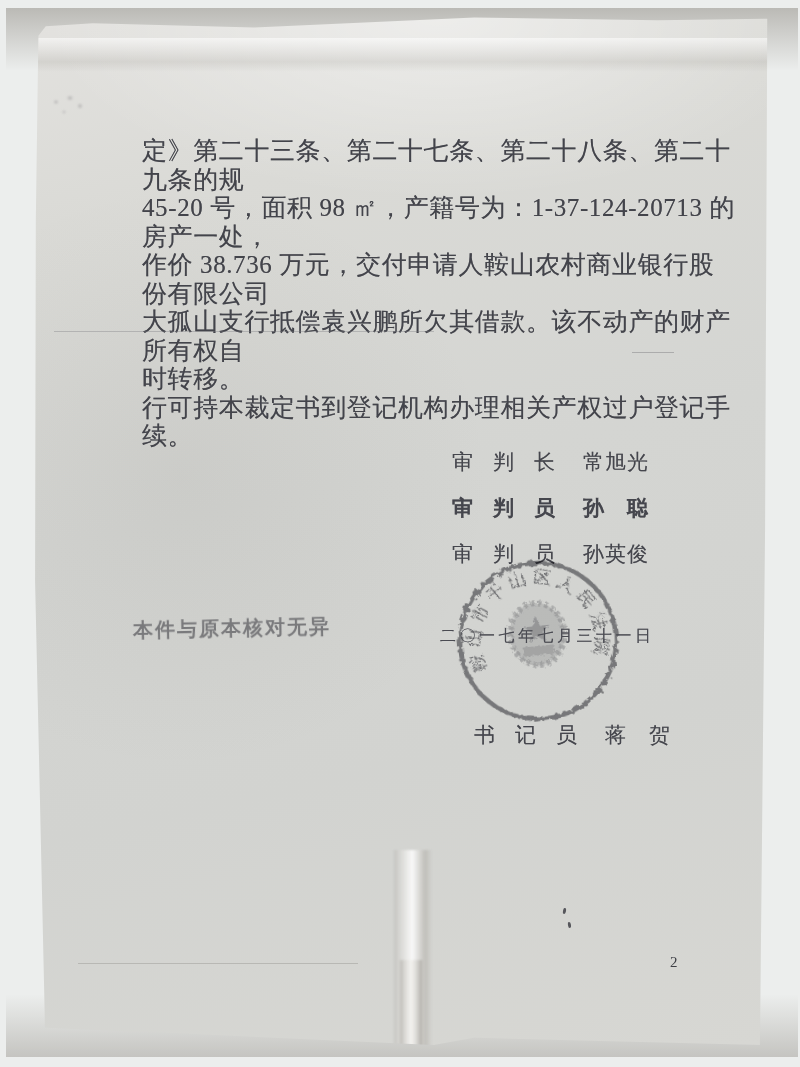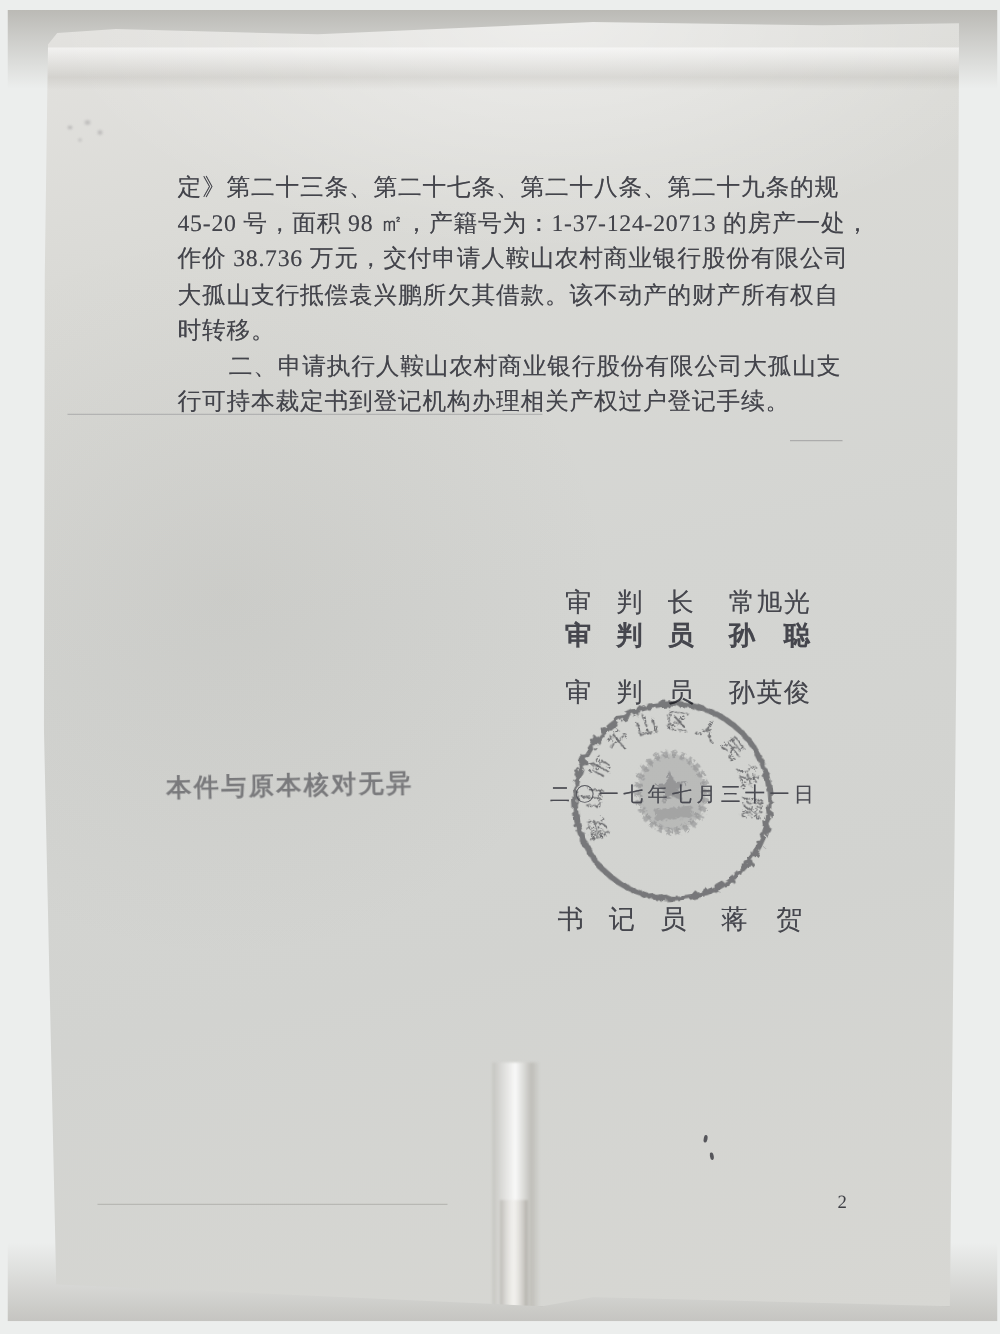--- a/index.html
+++ b/index.html
@@ -35,21 +35,21 @@
   .top-fold{position:absolute;left:0;top:24px;width:100%;height:34px;
     background:linear-gradient(180deg, rgba(255,255,255,.55), rgba(150,146,138,.18) 70%, rgba(150,146,138,0));}
   .mid-crease{position:absolute;height:1px;background:rgba(118,118,122,.35);filter:blur(.4px);}
   .scratch{position:absolute;height:1px;background:rgba(120,118,114,.3);filter:blur(.5px);}
   .bottom-crease{position:absolute;left:360px;top:836px;width:38px;height:200px;
     background:linear-gradient(90deg, rgba(125,120,110,.16), rgba(255,255,255,.85) 48%, rgba(140,135,125,.28) 82%, rgba(140,135,125,0));
     filter:blur(1px);}
   .bottom-crease:after{content:"";position:absolute;left:6px;bottom:0;width:22px;height:90px;
     background:linear-gradient(90deg, rgba(110,105,95,.25), #f2f1ee 50%, rgba(120,115,105,.35));filter:blur(.6px);}
   .body-text{position:absolute;left:108px;top:123px;width:594px;
-    font-size:19px;line-height:28.5px;letter-spacing:.6px;color:#43444b;
+    font-size:25px;line-height:28.5px;letter-spacing:.6px;color:#43444b;
     text-shadow:0 0 .5px rgba(67,68,75,.55);}
   .body-text p{margin:0;}
   .body-text p.indent{text-indent:41px;}
   .sig-row{position:absolute;left:418px;white-space:nowrap;font-size:21px;color:#45464d;
     text-shadow:0 0 .5px rgba(67,68,75,.5);}
   .sig-role{letter-spacing:20px;}
   .sig-name{margin-left:8px;letter-spacing:1px;}
   .date-line{position:absolute;left:406px;top:612px;font-size:16px;letter-spacing:3.5px;
     color:#4a4b52;white-space:nowrap;z-index:3;text-shadow:0 0 .5px rgba(70,70,78,.5);}
   .clerk-row{top:707px;z-index:4;}
@@ -77,28 +77,27 @@
 
       <div class="top-fold"></div>
       <div class="smudge"></div>
 
       <div class="body-text">
         <p>定》第二十三条、第二十七条、第二十八条、第二十九条的规</p>
         <p>45-20 号，面积 98 ㎡，产籍号为：1-37-124-20713 的房产一处，</p>
         <p>作价 38.736 万元，交付申请人鞍山农村商业银行股份有限公司</p>
         <p>大孤山支行抵偿袁兴鹏所欠其借款。该不动产的财产所有权自</p>
         <p>时转移。</p>
-        <p class="indent">二、申请执行人鞍山农村商业银行股份有限公司大孤山支</p>
         <p>行可持本裁定书到登记机构办理相关产权过户登记手续。</p>
       </div>
 
       <div class="mid-crease" style="left:20px;top:317px;width:380px;"></div>
       <div class="dash-mark" style="left:598px;top:338px;width:42px;"></div>
 
-      <div class="sig-row" style="top:454px;">
+      <div class="sig-row" style="top:434px;">
         <span class="sig-role">审判长</span><span class="sig-name">常旭光</span>
       </div>
       <div class="sig-row" style="top:480px;font-weight:bold;">
         <span class="sig-role">审判员</span><span class="sig-name">孙　聪</span>
       </div>
       <div class="sig-row" style="top:526px;">
         <span class="sig-role">审判员</span><span class="sig-name">孙英俊</span>
       </div>
 
       <div class="verify-stamp">本件与原本核对无异</div>
@@ -124,21 +123,21 @@
             <ellipse cx="83" cy="76" rx="27" ry="31" fill="none" stroke="#5e5e66" stroke-width="6" stroke-dasharray="4 3" opacity=".55"></ellipse>
             <path d="M83 58 L86.5 68 L96 68 L88.5 74 L91 84 L83 78.5 L75 84 L77.5 74 L70 68 L79.5 68 Z" fill="#5a5a62" opacity=".7"></path>
             <rect x="68" y="88" width="30" height="9" fill="#66666e" opacity=".5"></rect>
           </g>
           <text font-size="17.5" letter-spacing="5.5" fill="#53535a" opacity=".8" filter="url(#grain)" font-family="&quot;Liberation Serif&quot;,&quot;DejaVu Serif&quot;,serif">
             <textPath href="#sealArc" startOffset="2">鞍山市千山区人民法院</textPath>
           </text>
         </g>
       </svg>
 
-      <div class="sig-row clerk-row" style="left:412px;">
+      <div class="sig-row clerk-row" style="left:440px;">
         <span class="sig-role">书记员</span><span class="sig-name">蒋　贺</span>
       </div>
 
       <div class="speck" style="left:529px;top:894px;transform:rotate(12deg);"></div>
       <div class="speck" style="left:534px;top:908px;transform:rotate(-8deg);"></div>
       <div class="scratch" style="left:44px;top:949px;width:280px;"></div>
 
       <div class="bottom-crease"></div>
 
       <div class="page-num">2</div>

